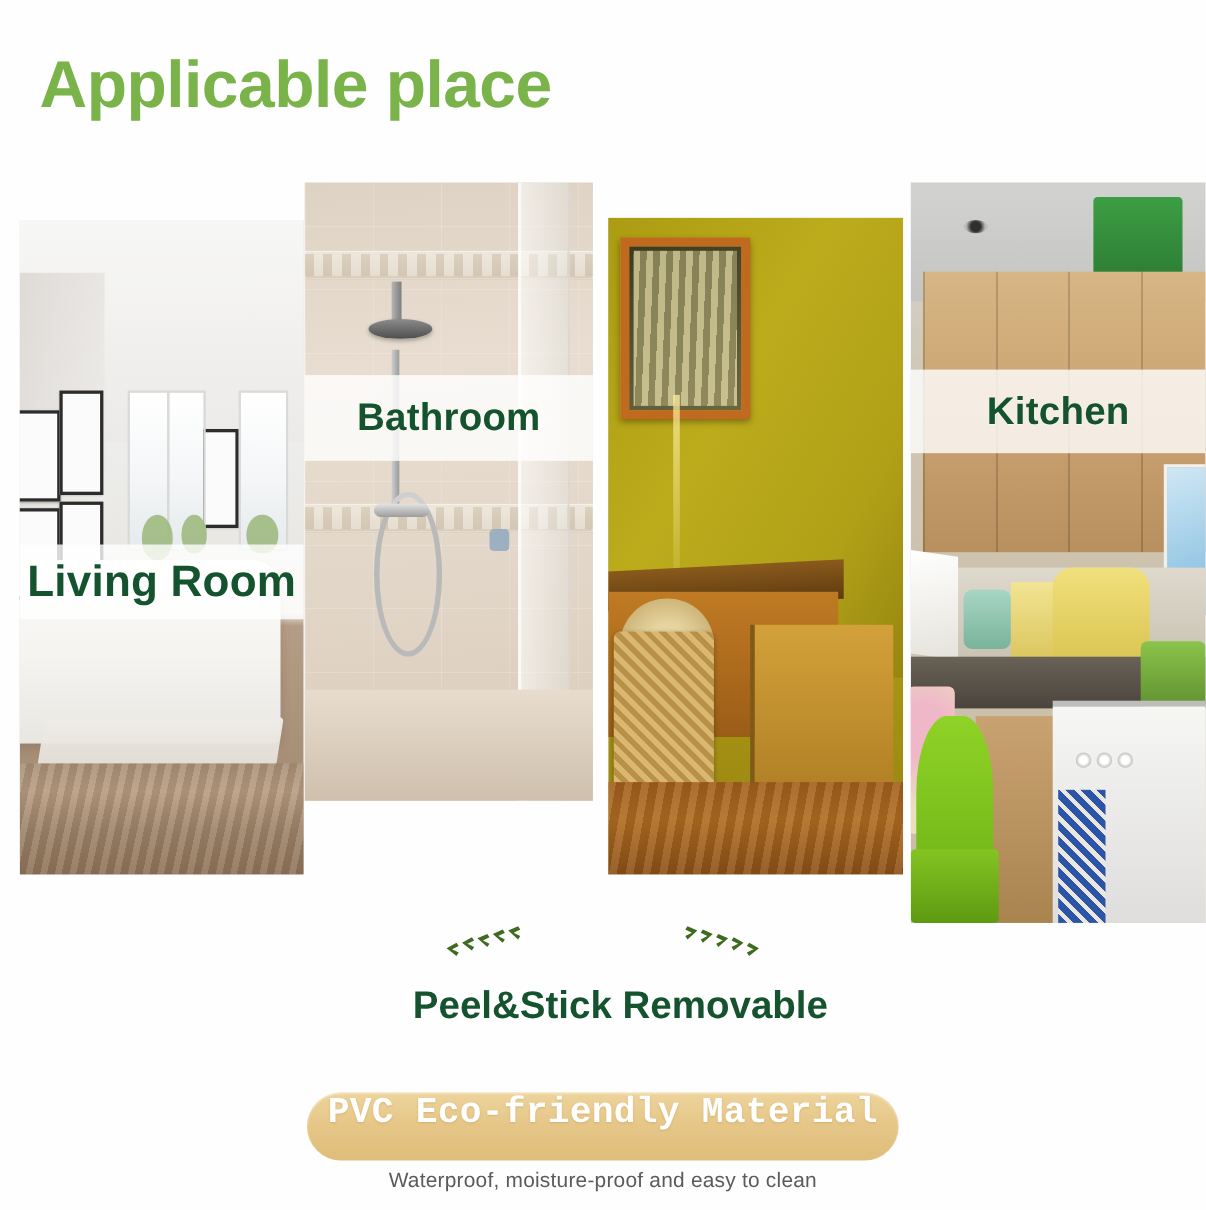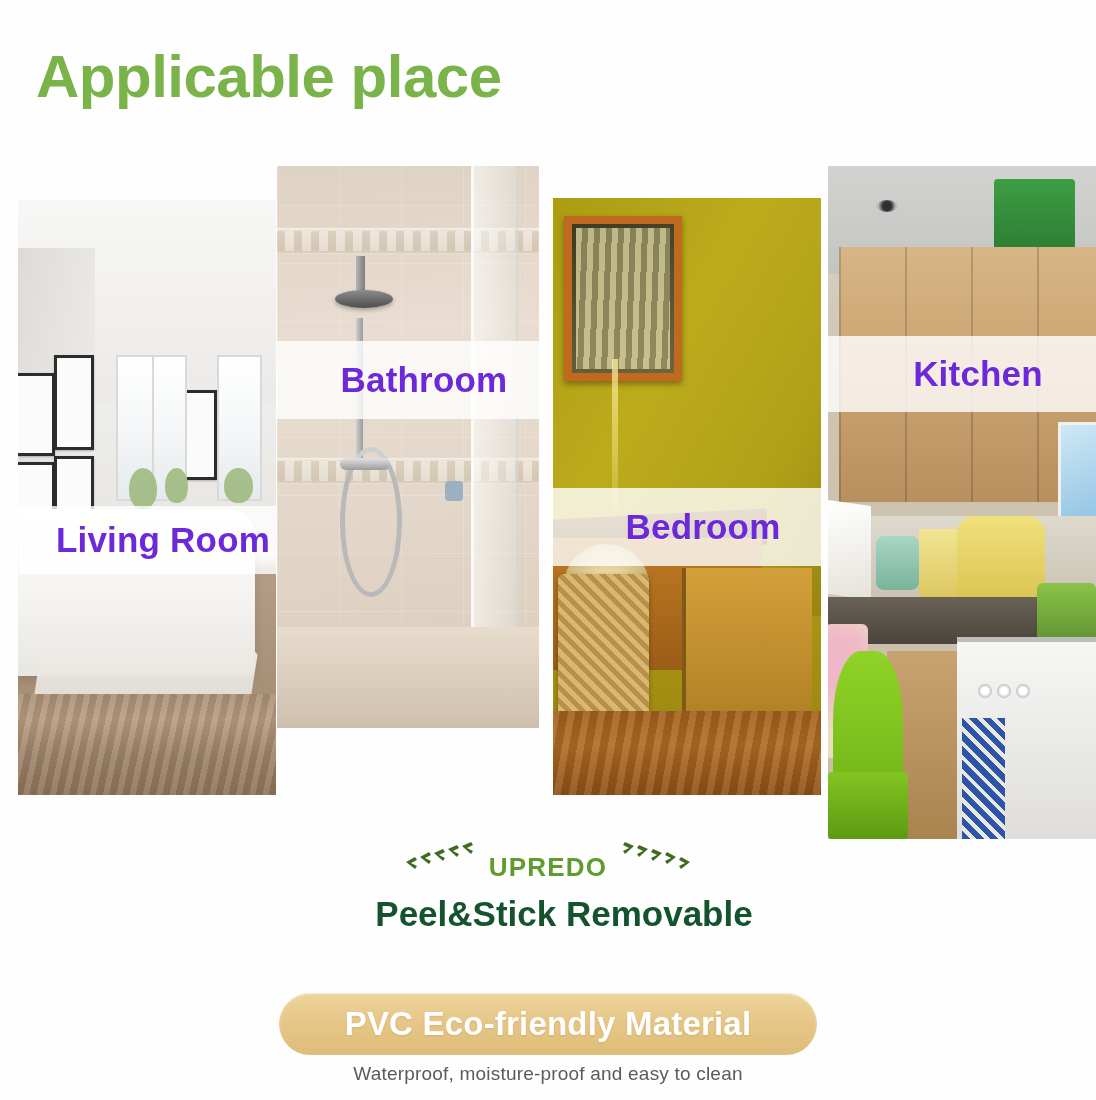--- a/index.html
+++ b/index.html
@@ -29,33 +29,32 @@
   }
 
   
   .gallery{position:absolute;left:0;top:150px;width:1096px;height:620px;}
   .panel{position:absolute;overflow:hidden;background:#ddd;}
   .panel .scene{position:absolute;left:0;top:0;width:100%;height:100%;}
   .panel-label{
     position:absolute;left:-6%;width:112%;
     background:rgba(255,255,255,0.80);
     display:flex;align-items:center;justify-content:center;
-    color:#6d28d9;font-weight:bold;
+    color:#14532d;font-weight:bold;
     letter-spacing:0.2px;
     text-shadow:0 1px 1px rgba(255,255,255,0.55);
-    margin-left:16px;
   }
 
   
   #panel-living   {left:18px; top:50px;  width:258px;height:595px;}
   #panel-bathroom {left:277px;top:16px;  width:262px;height:562px;}
   #panel-bedroom  {left:553px;top:48px;  width:268px;height:597px;}
   #panel-kitchen  {left:828px;top:16px;  width:268px;height:673px;}
 
-  #panel-living   .panel-label{top:306px;height:68px;font-size:35px;}
+  #panel-living   .panel-label{top:295px;height:68px;font-size:40px;}
   #panel-bathroom .panel-label{top:175px;height:78px;font-size:35px;}
   #panel-bedroom  .panel-label{top:290px;height:78px;font-size:35px;}
   #panel-kitchen  .panel-label{top:170px;height:76px;font-size:35px;}
 
   
   .lr-bg{position:absolute;inset:0;background:linear-gradient(180deg,#f2f2f0 0%,#ececea 38%,#e9e7e3 52%,#e9e6e1 60%,#b59c86 62%,#9c8469 100%);}
   .lr-ceiling{position:absolute;left:0;top:0;width:100%;height:34%;
     background:linear-gradient(180deg,#f7f7f6,#eceae8);}
   .lr-wallL{position:absolute;left:0;top:8%;width:30%;height:50%;
     background:linear-gradient(100deg,#dedbd7,#f0eeec);}
@@ -184,22 +183,23 @@
   .brand-tagline{
     position:absolute;left:16px;top:58px;width:1096px;text-align:center;
     font-size:35px;font-weight:bold;color:#14532d;
   }
 
   
   .pill{
     position:absolute;left:279px;top:993px;width:538px;height:62px;
     border-radius:34px;
     background:linear-gradient(180deg,#edd49c 0%,#e6c789 45%,#dfbd79 100%);
-    display:flex;align-items:center;justify-content:center;
+    display:flex;justify-content:center;
     box-shadow:inset 0 1px 2px rgba(255,255,255,.6);
+    font-family:Liberation Mono, monospace;
   }
   .pill-text{font-size:33px;font-weight:bold;color:#ffffff;letter-spacing:.2px;
     text-shadow:0 1px 2px rgba(190,150,80,.45);}
   .footnote{
     position:absolute;left:0;top:1063px;width:1096px;text-align:center;
     font-size:19px;color:#5b5b5b;letter-spacing:.2px;
   }
 </style>
 </head>
 <body>
@@ -261,21 +261,20 @@
       <div class="bd-wall"></div>
       <div class="bd-pic"></div>
       <div class="bd-streak"></div>
       <div class="bd-rail"></div>
       <div class="bd-furn"></div>
       <div class="bd-cab"></div>
       <div class="bd-lace"></div>
       <div class="bd-basket"></div>
       <div class="bd-floor"></div>
     </div>
-    <div class="panel-label">Bedroom</div>
   </div>
 
   <div class="panel" id="panel-kitchen">
     <div class="scene">
       <div class="kt-bg"></div>
       <div class="kt-ceiling"></div>
       <div class="kt-light"></div>
       <div class="kt-green-box"></div>
       <div class="kt-trinket" style="left:6%;width:14%;background:linear-gradient(180deg,#cfe0a8,#a9bf78);"></div>
       <div class="kt-trinket" style="left:24%;width:16%;background:linear-gradient(180deg,#e3e3e0,#9fa2a5);"></div>
@@ -312,20 +311,19 @@
         <path d="M50 13 l9 -4 l2 3 l-6 3 l6 3 l-2 3 z"></path>
         <path d="M64 10 l9 -4 l2 3 l-6 3 l6 3 l-2 3 z"></path>
         <path d="M292 26 l-9 -5 l-2 3 l6 3 l-6 3 l2 3 z"></path>
         <path d="M278 21 l-9 -5 l-2 3 l6 3 l-6 3 l2 3 z"></path>
         <path d="M264 17 l-9 -4 l-2 3 l6 3 l-6 3 l2 3 z"></path>
         <path d="M250 13 l-9 -4 l-2 3 l6 3 l-6 3 l2 3 z"></path>
         <path d="M236 10 l-9 -4 l-2 3 l6 3 l-6 3 l2 3 z"></path>
       </g>
     </svg>
   </span>
-  <div class="brand-name">UPREDO</div>
   <div class="brand-tagline">Peel&amp;Stick Removable</div>
 </div>
 
 <div class="pill">
   <span class="pill-text">PVC Eco-friendly Material</span>
 </div>
 <div class="footnote">Waterproof, moisture-proof and easy to clean</div>
 
 </body></html>

